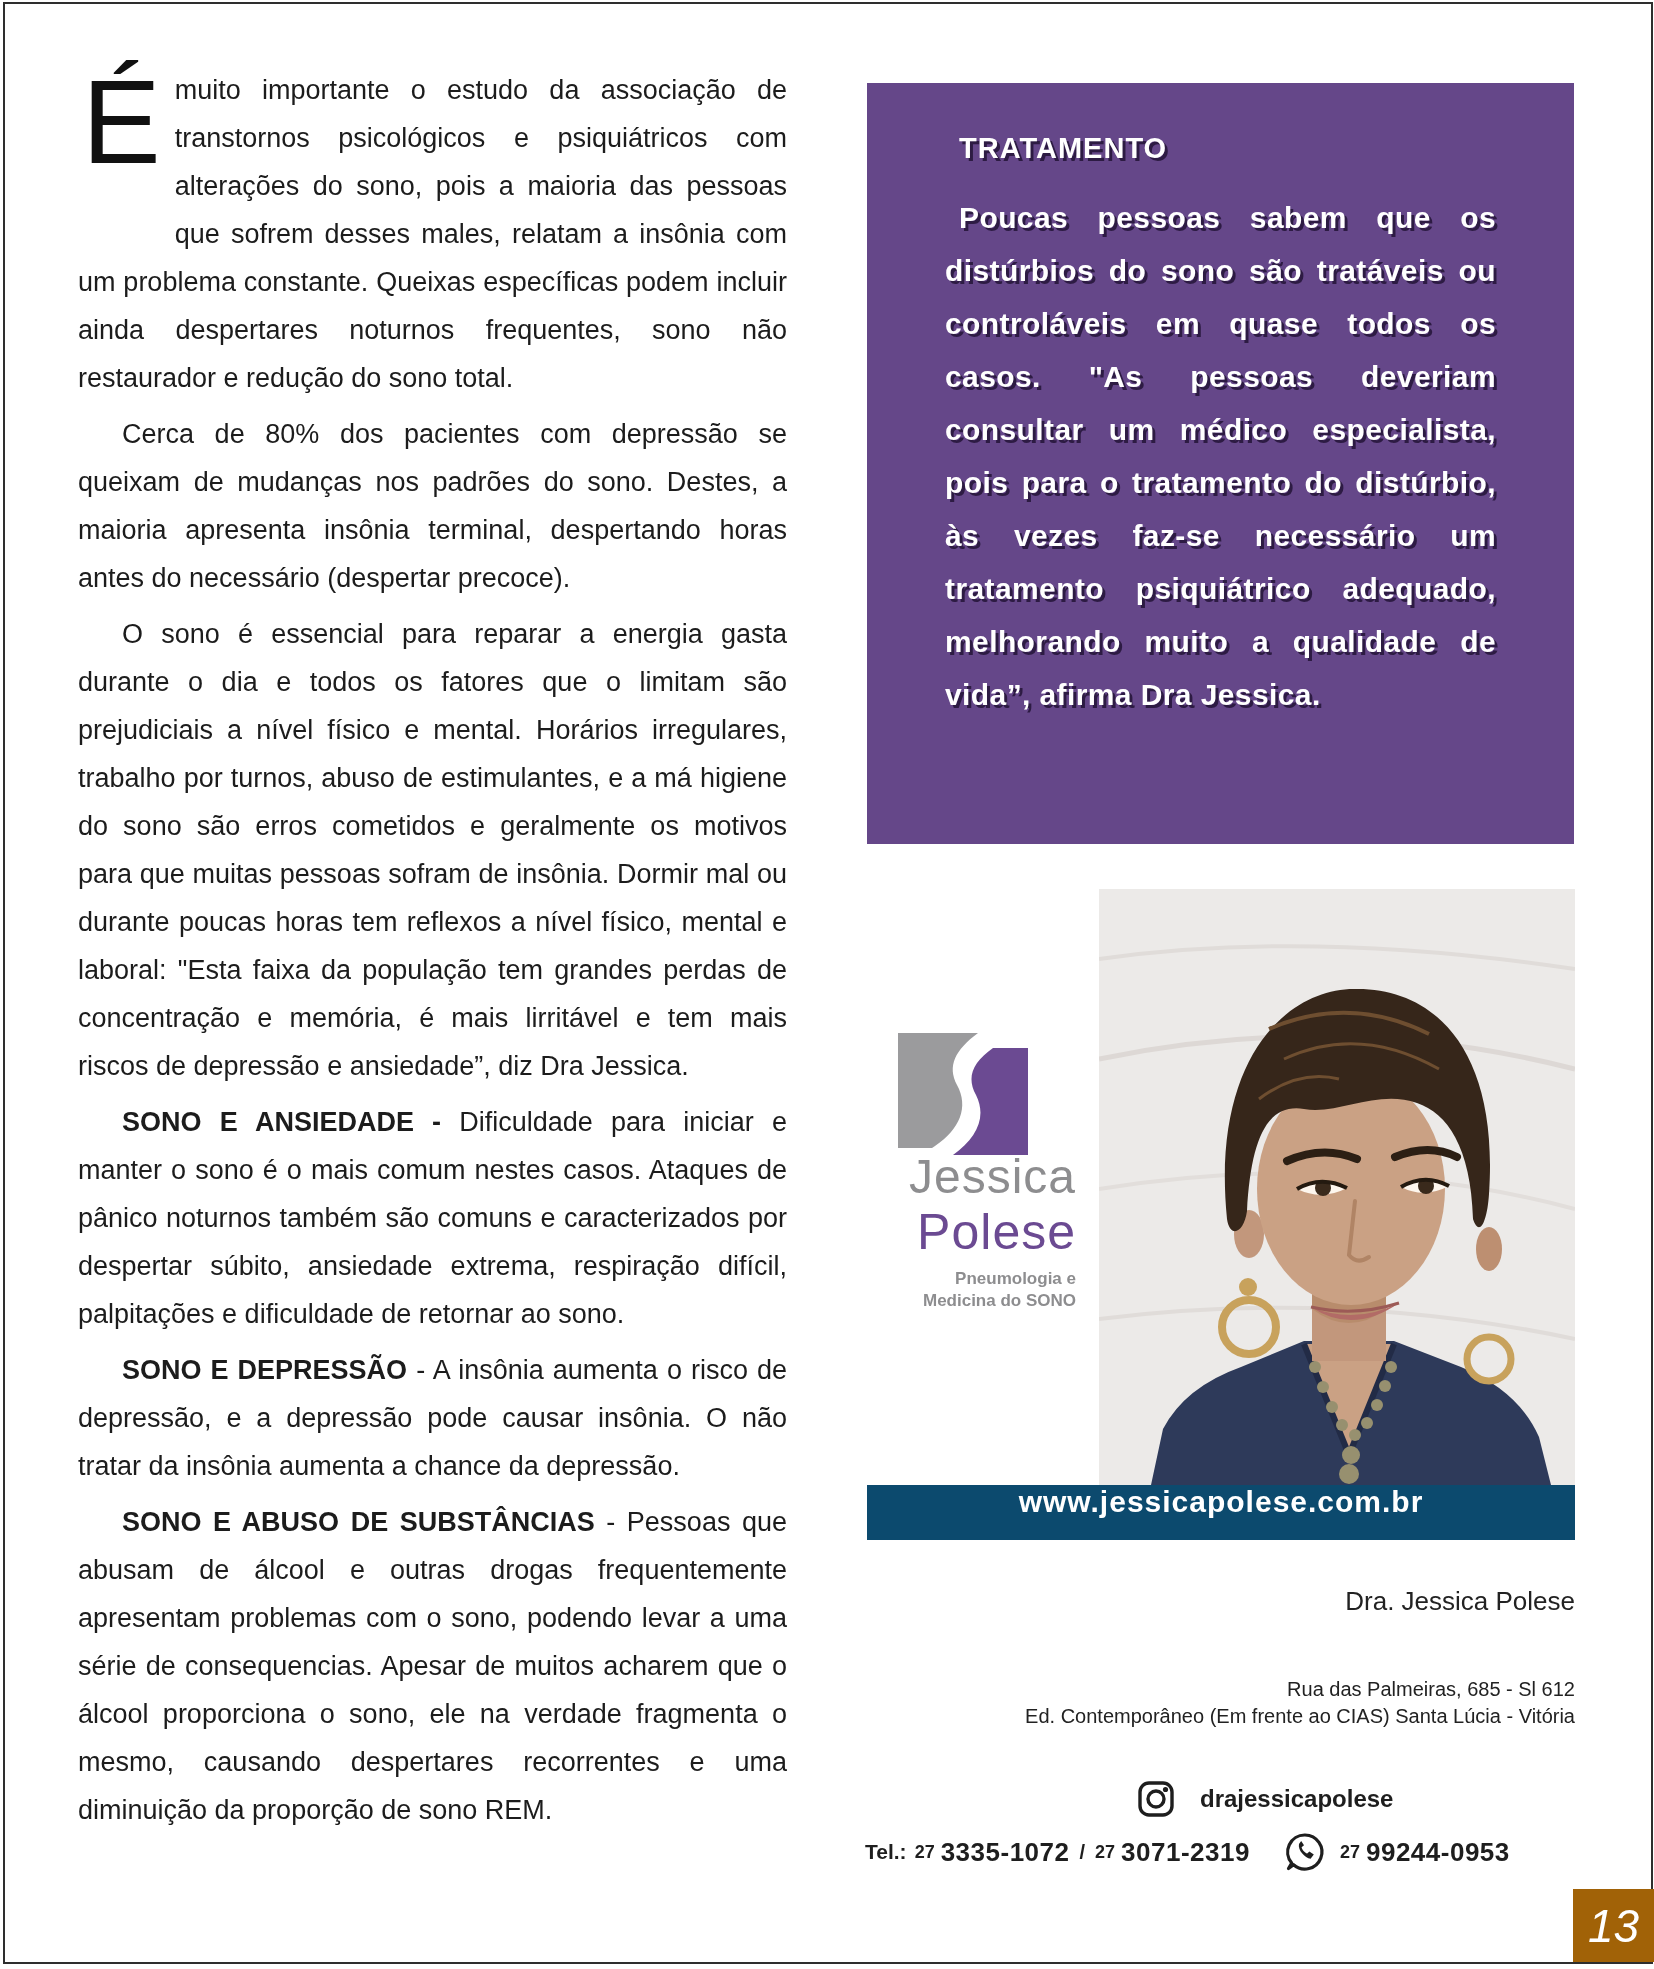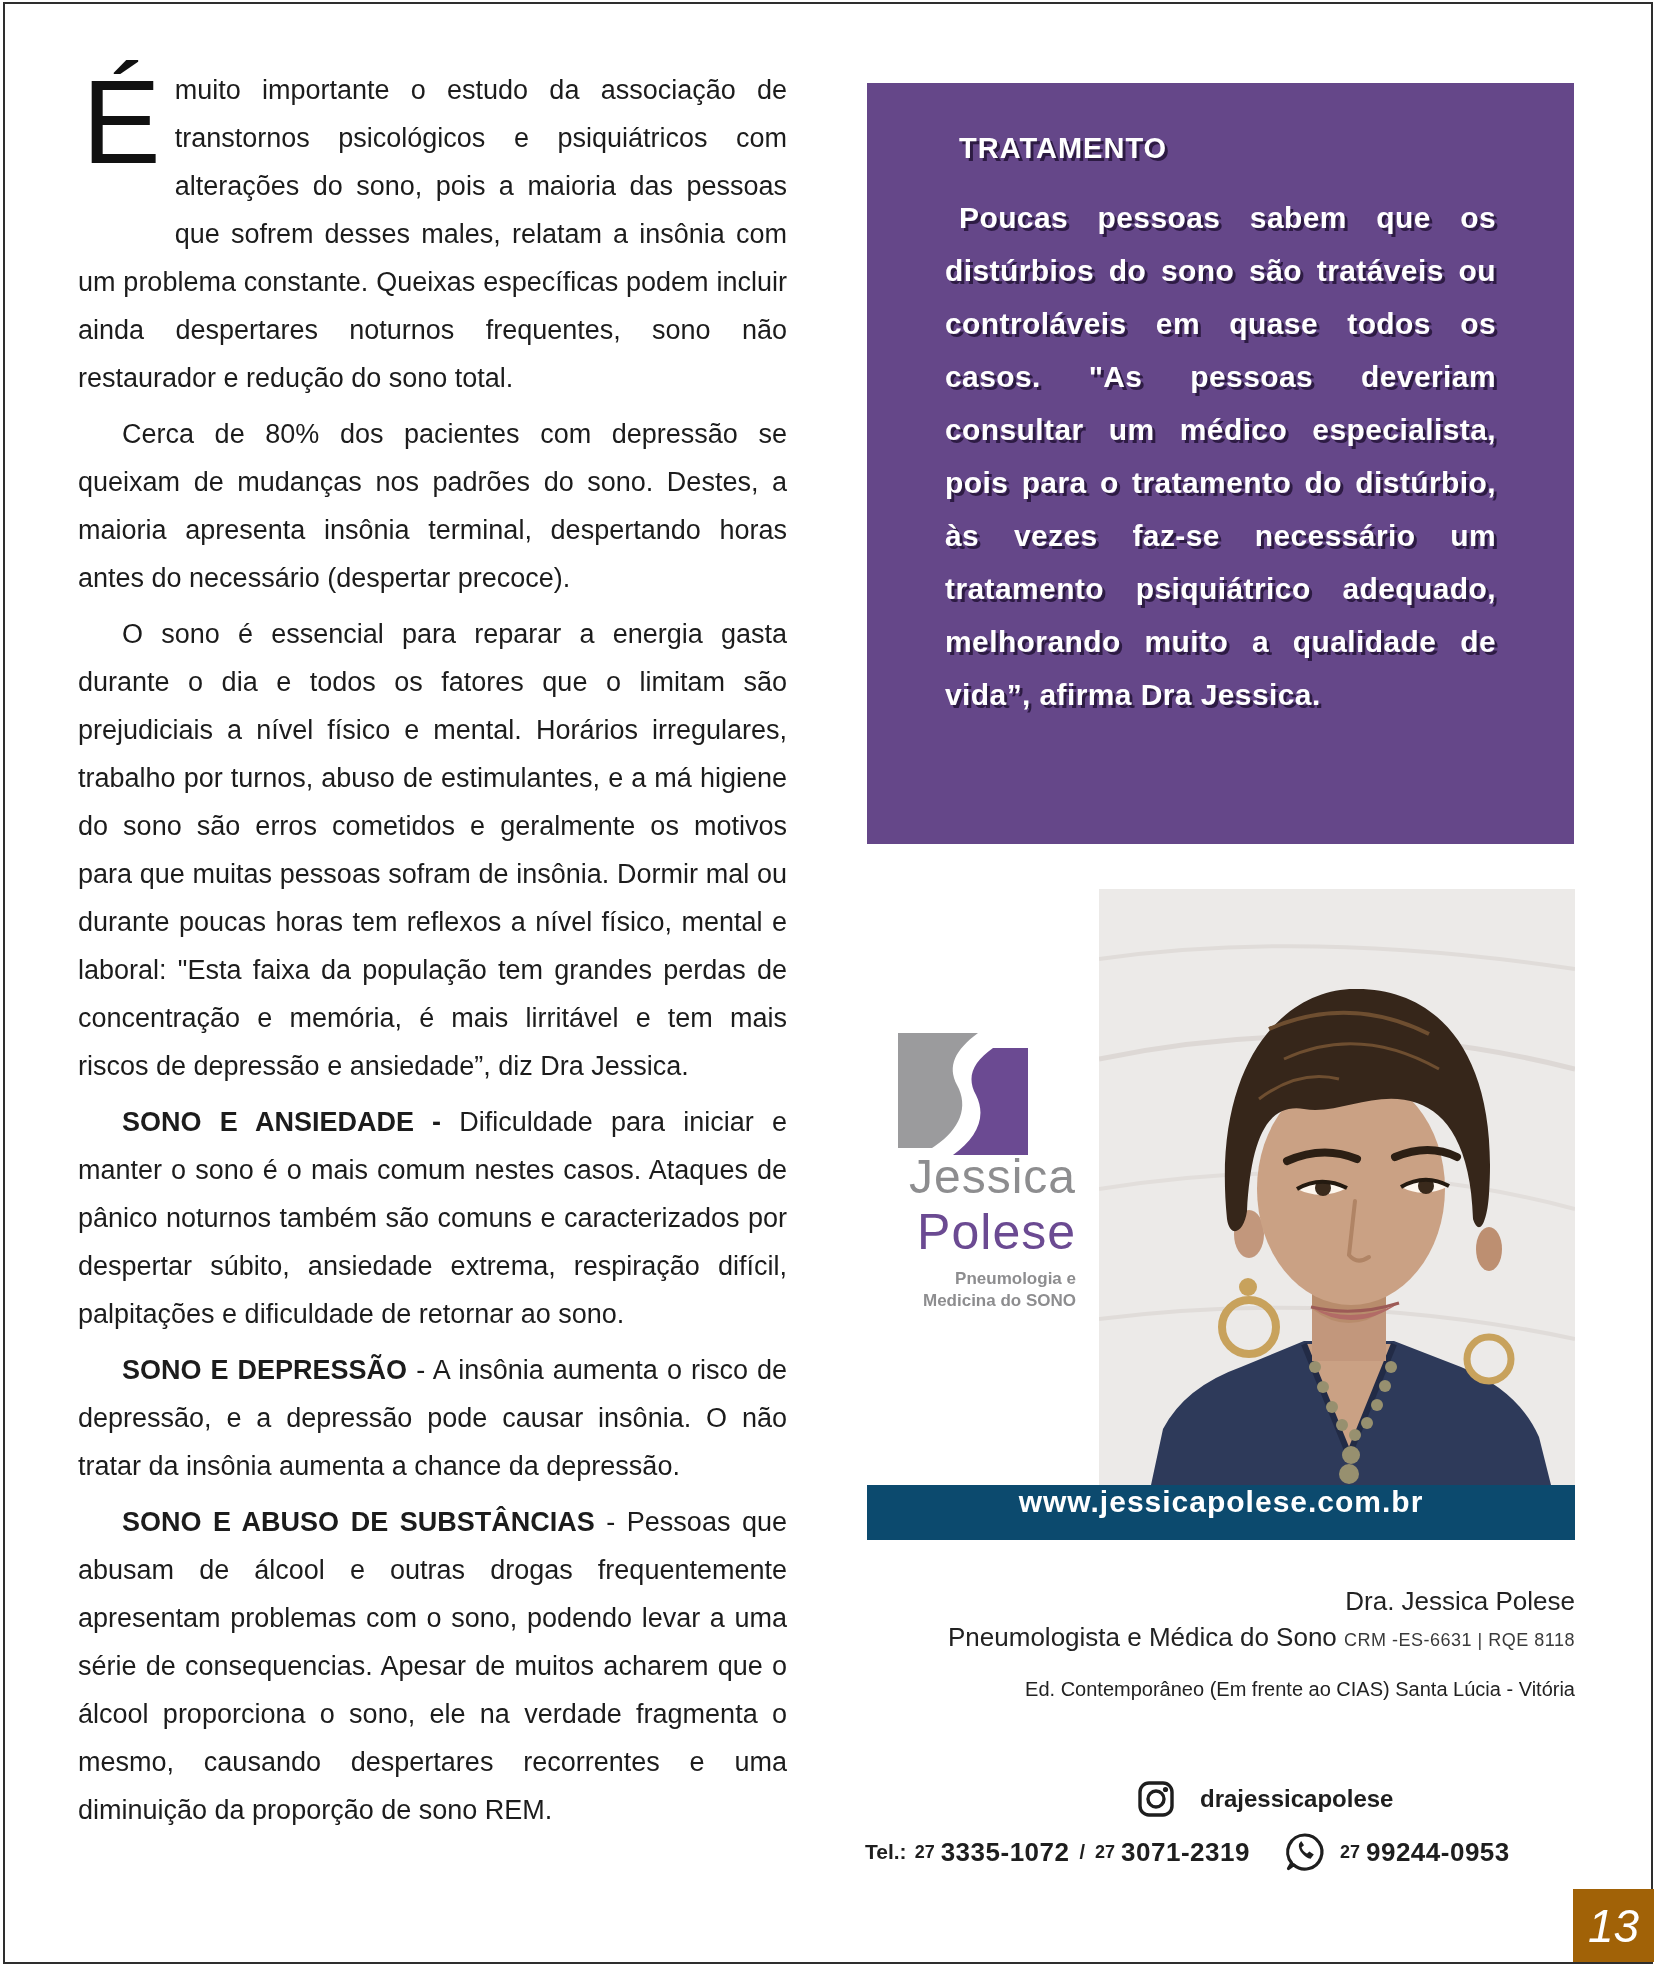--- a/index.html
+++ b/index.html
@@ -191,27 +191,24 @@
       <div>Medicina do SONO</div>
     </div>
   </div>
 
   <div class="banner">
     <span>www.jessicapolese.com.br</span>
   </div>
 
   <div class="doctor-id">
     <div class="doc-name">Dra. Jessica Polese</div>
-    <div class="doc-title">
-      <span>Pneumologista e Médica do Sono</span>
-      <span class="registry">CRM -ES-6631  |  RQE 8118</span>
-    </div>
   </div>
 
   <div class="address">
+    <div>Rua das Palmeiras, 685 - Sl 612</div>
     <div>Ed. Contemporâneo (Em frente ao CIAS) Santa Lúcia - Vitória</div>
   </div>
 
   <div class="insta-row">
     <svg width="40" height="40" viewBox="0 0 40 40">
       <rect x="4" y="4" width="32" height="32" rx="9" stroke="#1e1e1e" stroke-width="3.4" fill="none"></rect>
       <circle cx="20" cy="20" r="8" stroke="#1e1e1e" stroke-width="3.4" fill="none"></circle>
       <circle cx="29.5" cy="10.5" r="2.6" fill="#1e1e1e"></circle>
     </svg>
     <span class="insta-handle">drajessicapolese</span>

